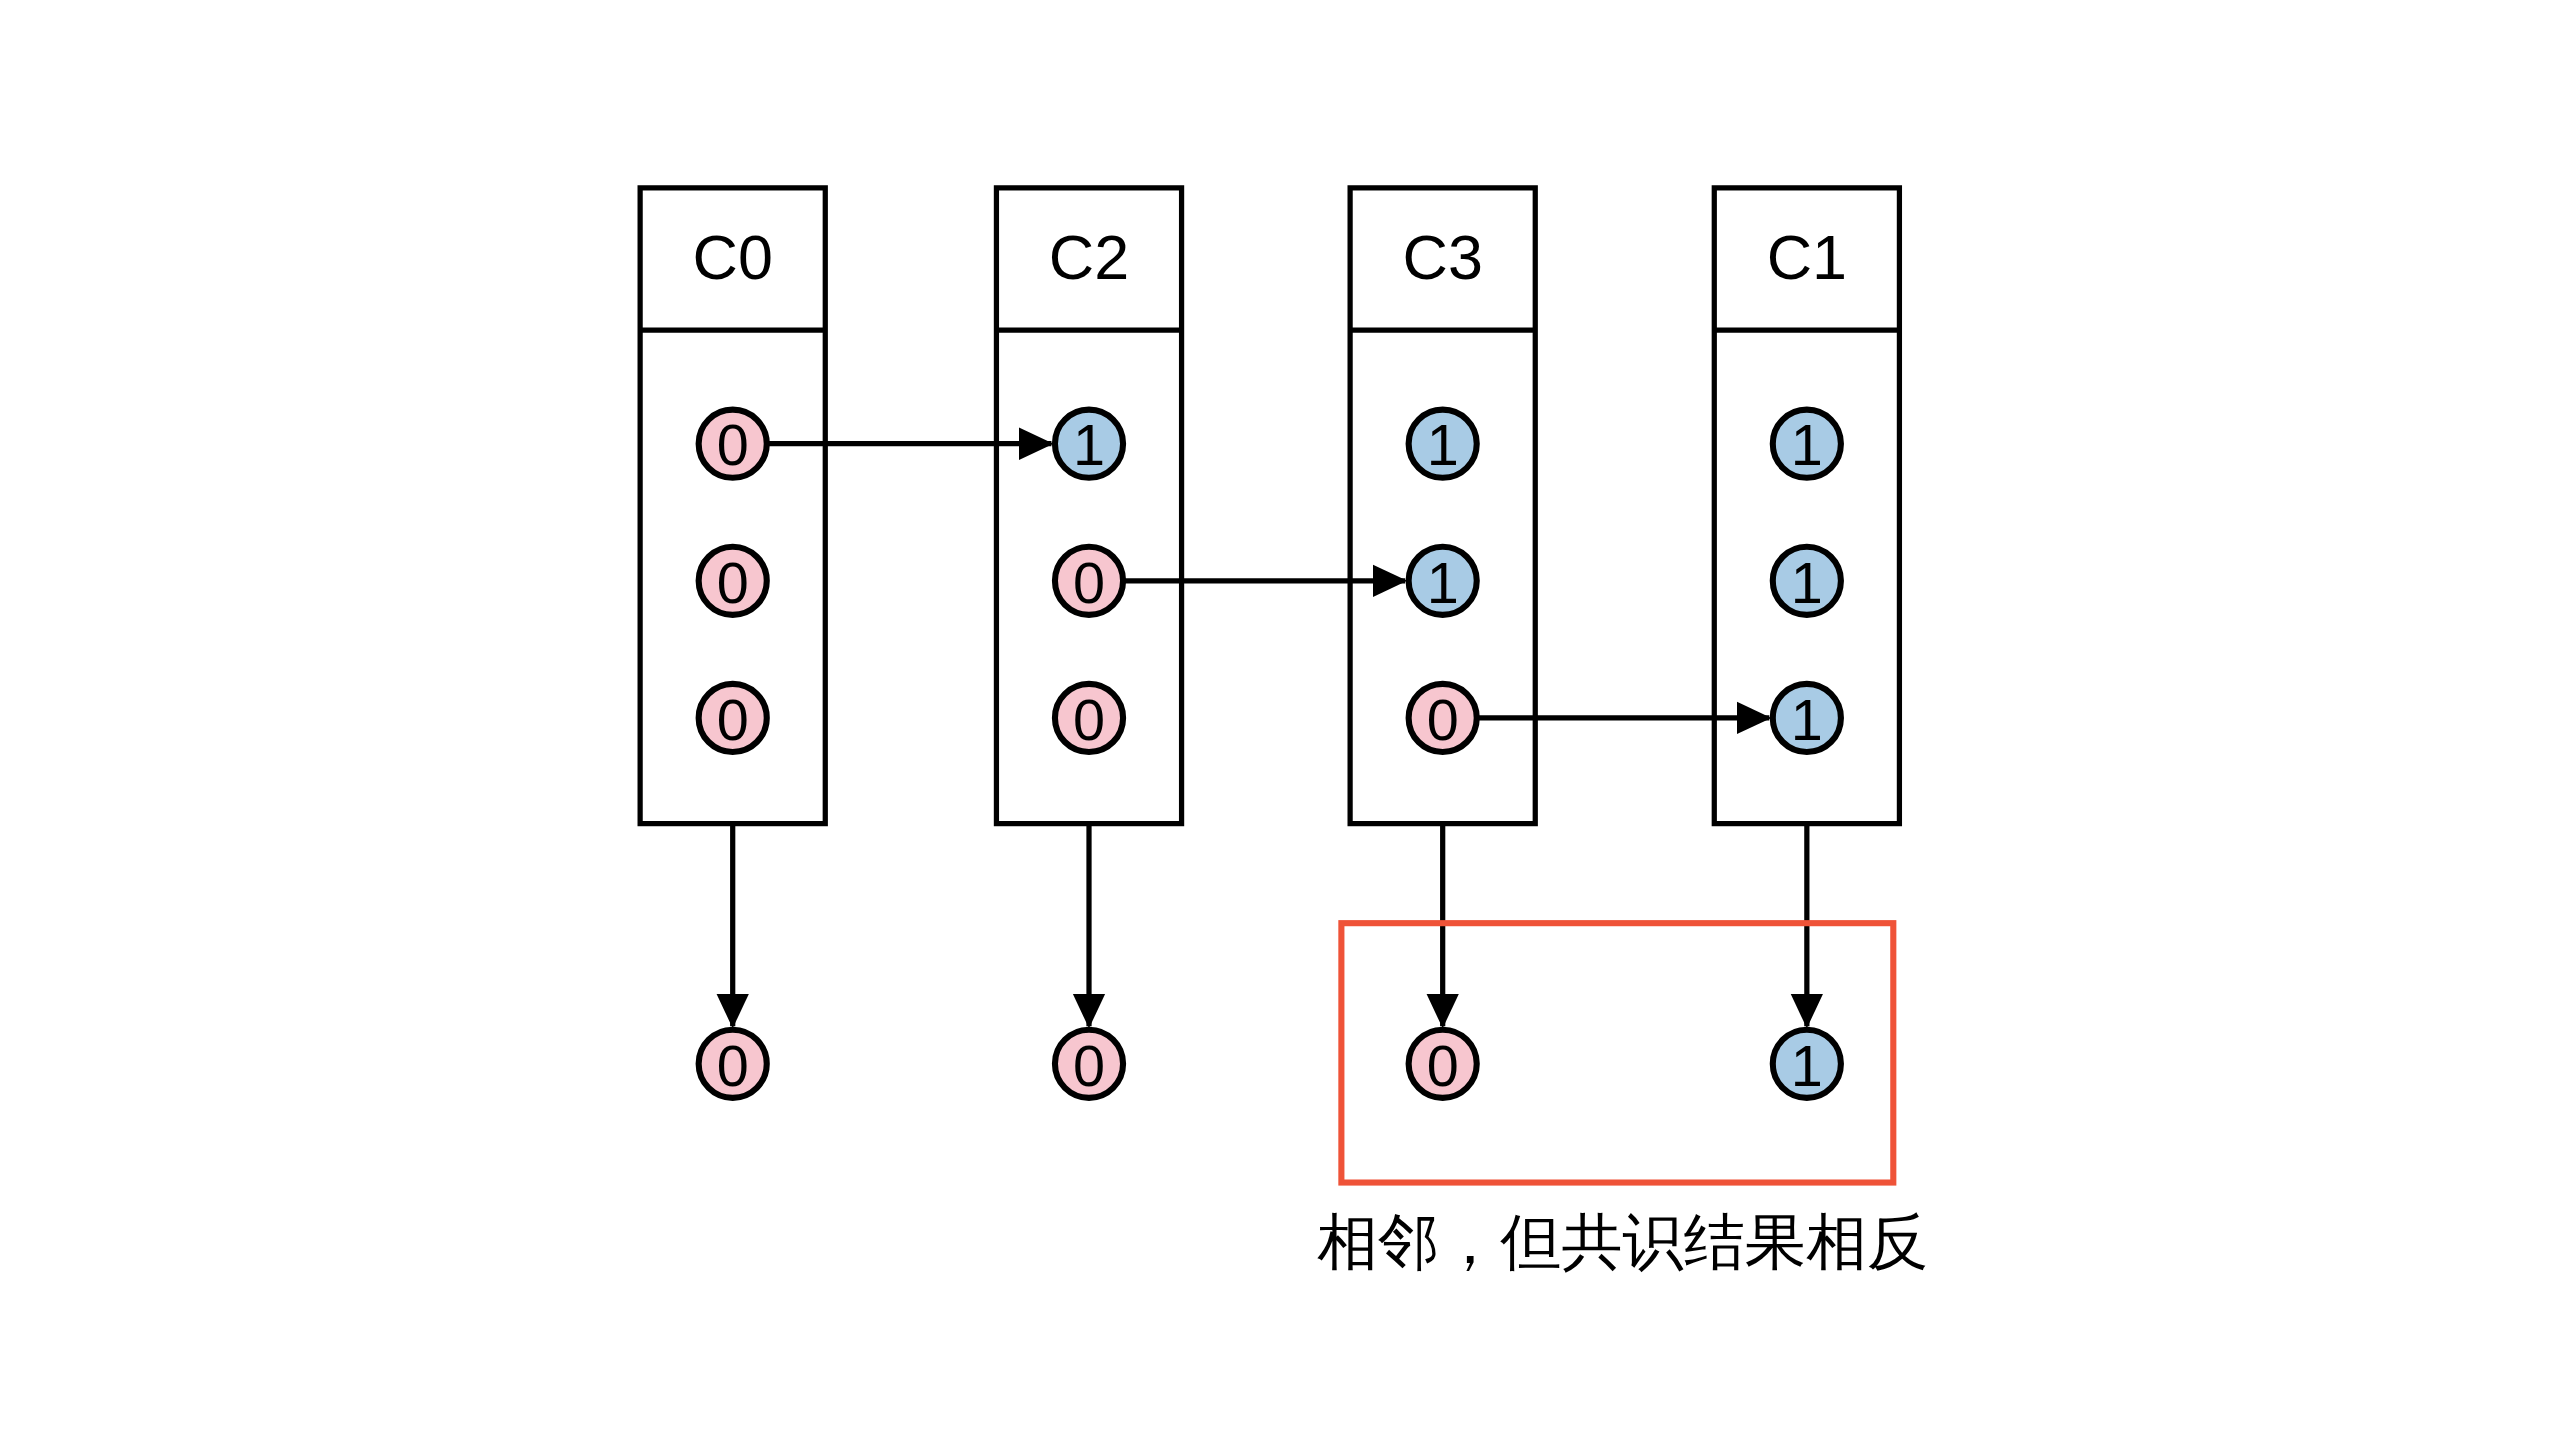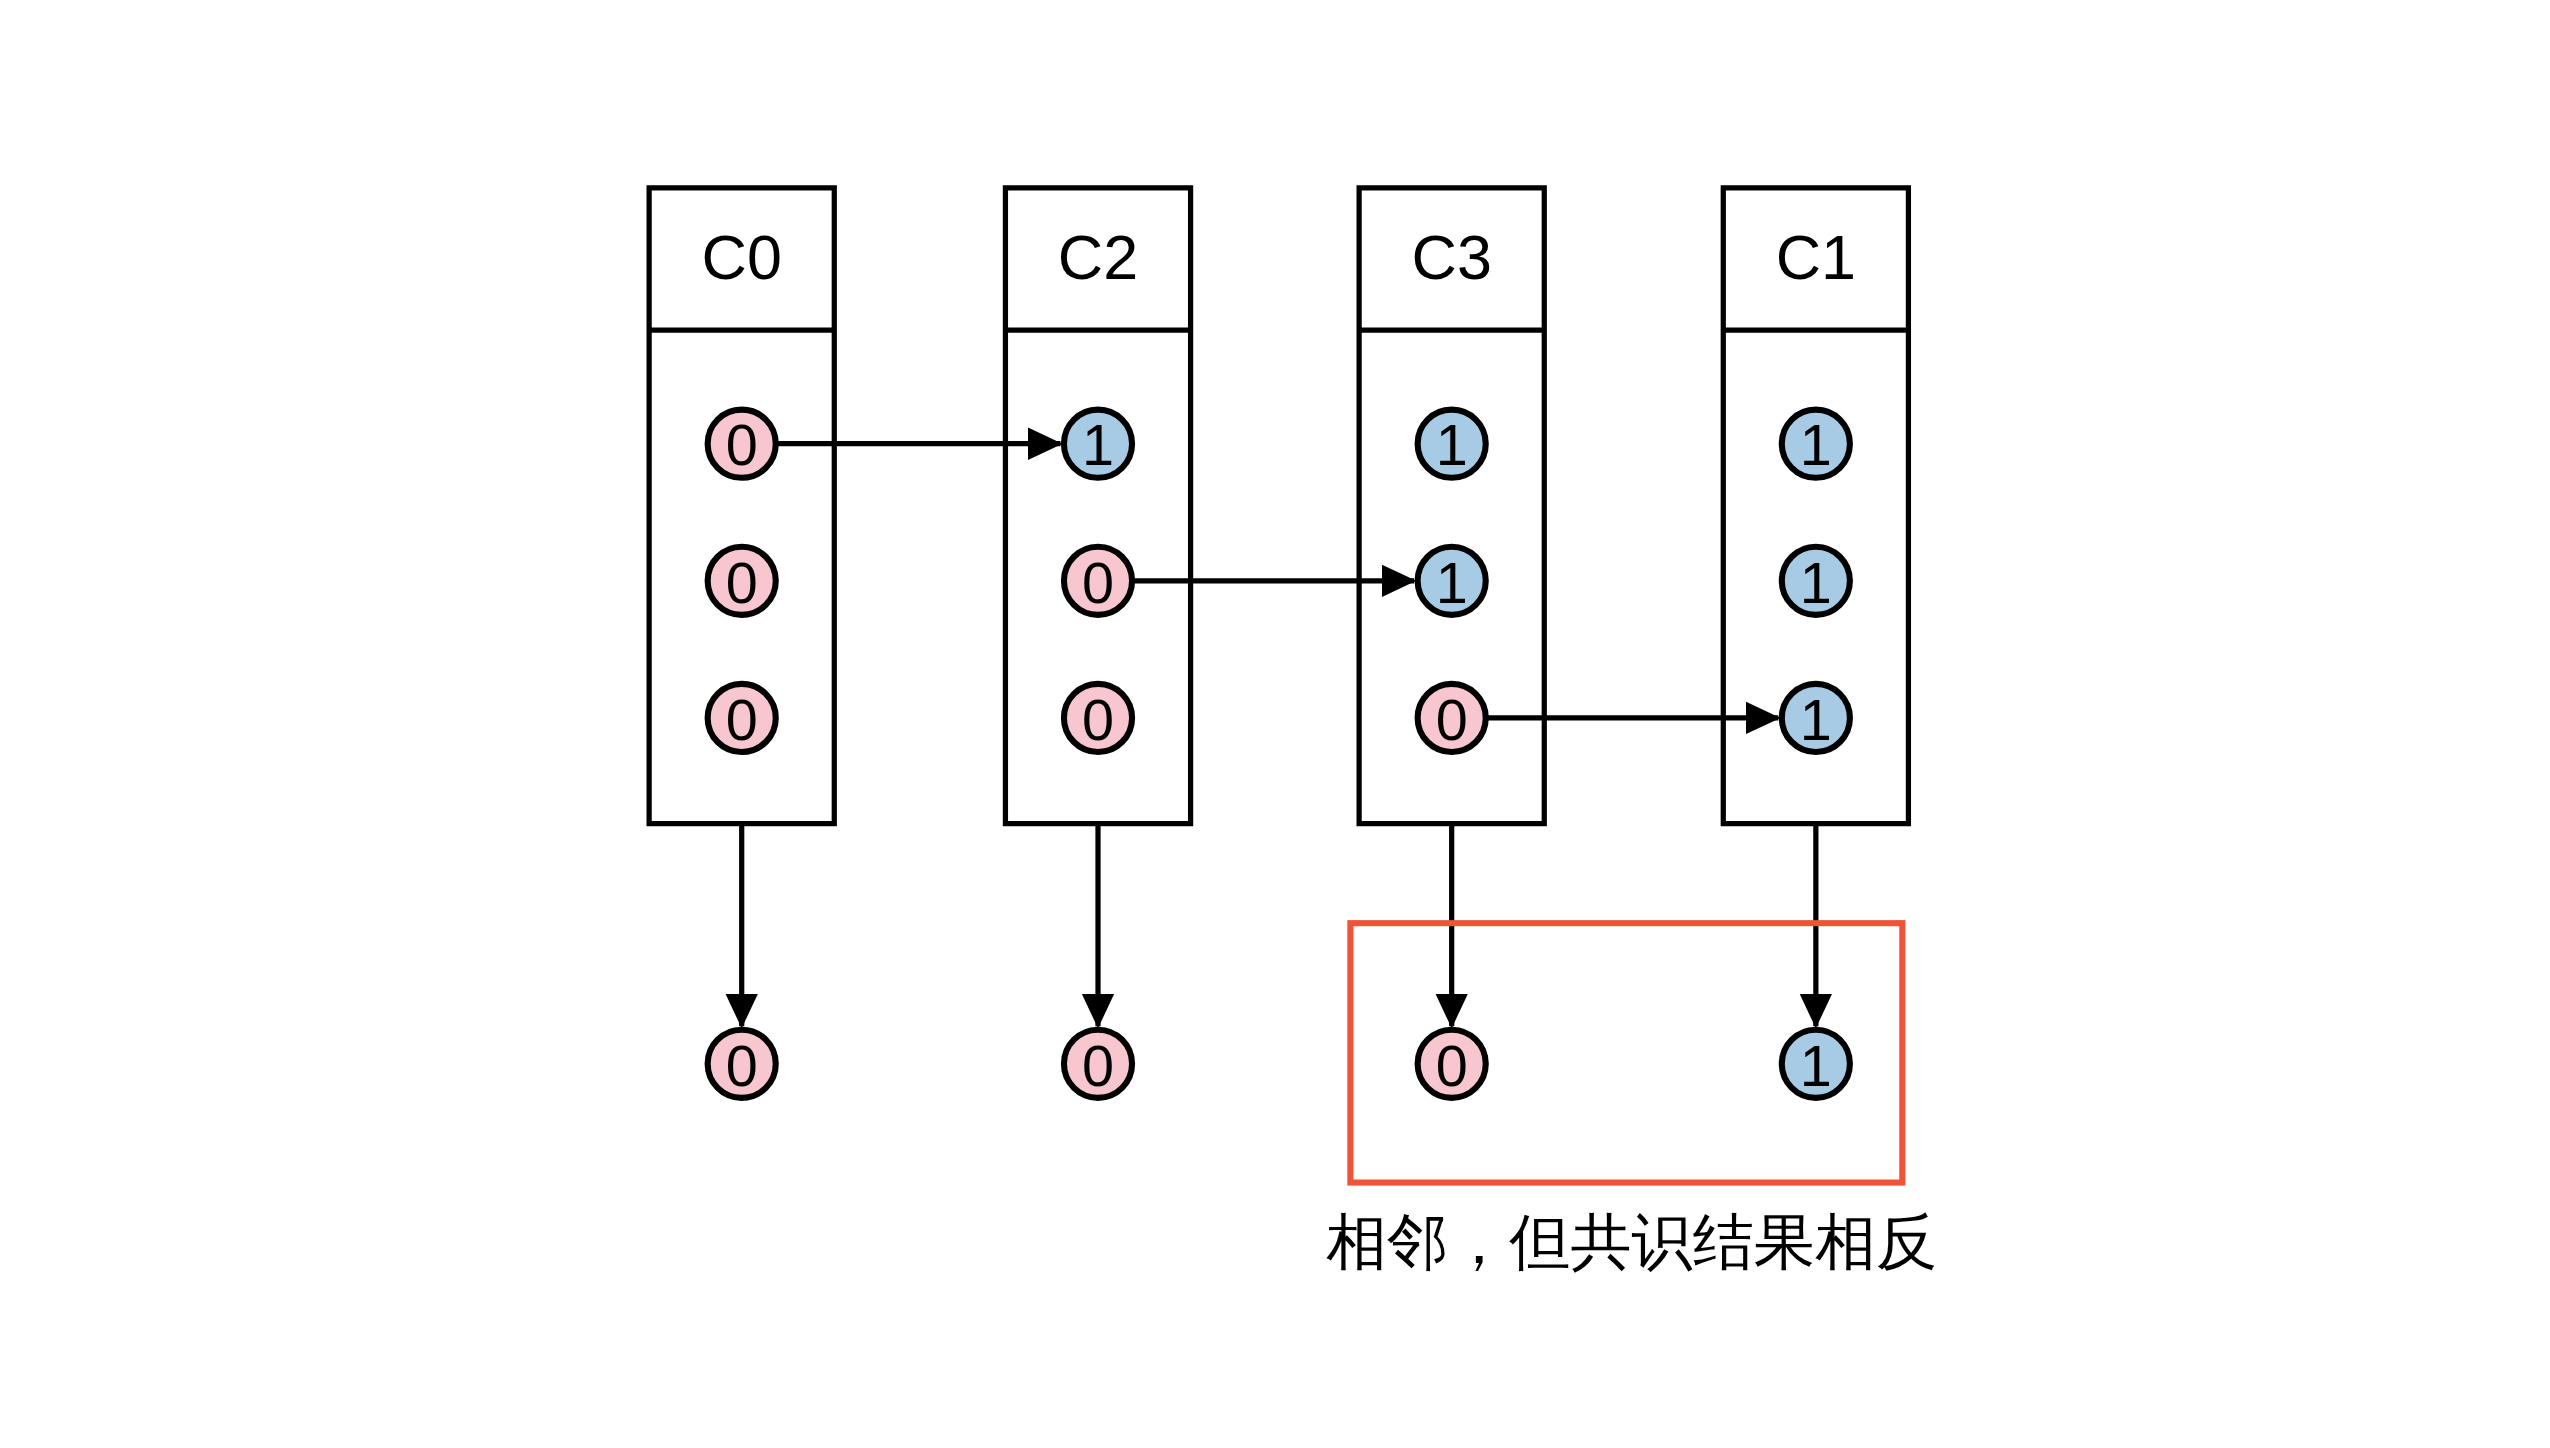--- a/index.html
+++ b/index.html
@@ -10,21 +10,21 @@
   body {
     width: 2550px;
     height: 1449px;
     position: relative;
     overflow: hidden;
     font-family: "Liberation Sans", "DejaVu Sans", sans-serif;
     color: #000000;
   }
   #canvas {
     position: absolute;
-    left: 16px;
+    left: 7px;
     top: 0;
     width: 2332px;
     height: 1449px;
   }
   svg.diagram {
     position: absolute;
     left: 0;
     top: 0;
     width: 2550px;
     height: 1449px;

